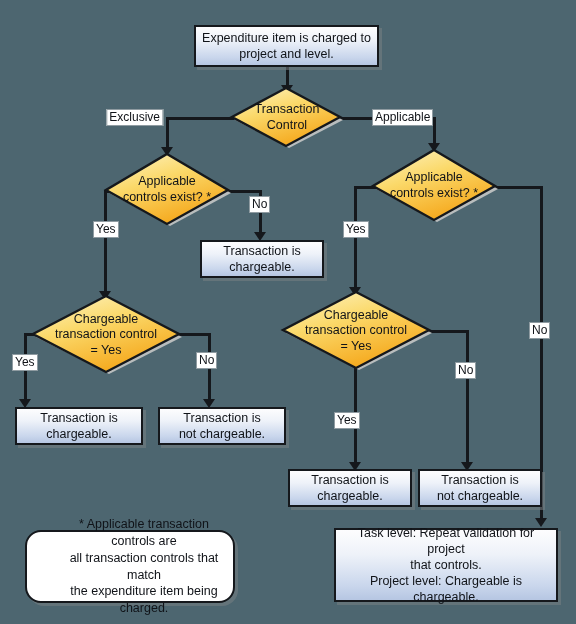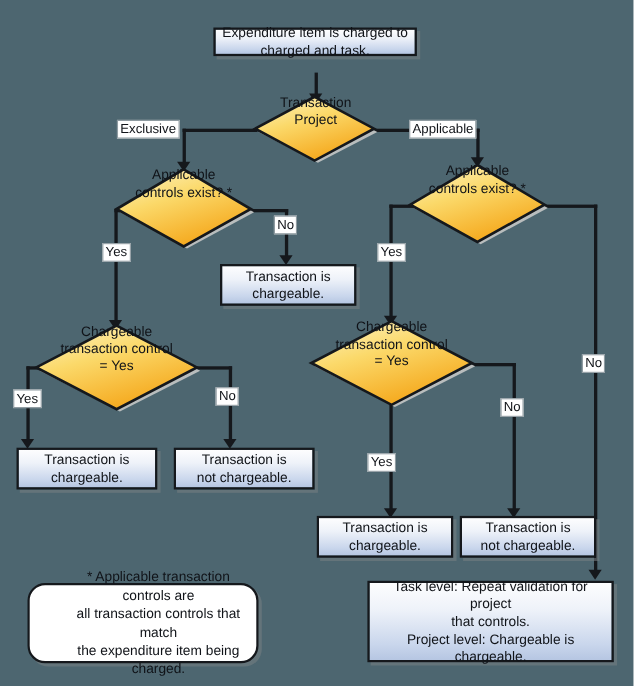--- a/index.html
+++ b/index.html
@@ -31,20 +31,21 @@
     line-height: 1.28;
     box-shadow: 3px 3px 0 rgba(120,128,132,0.55);
     padding: 2px 4px;
   }
   .box .txt { display: block; width: 100%; }
 
   
   .diamond {
     position: absolute;
     display: flex;
+    align-items: center;
     justify-content: center;
   }
   .diamond svg {
     position: absolute;
     left: 0; top: 0;
     width: 100%; height: 100%;
     display: block;
   }
   .diamond .dtxt {
     position: relative;
@@ -143,42 +144,42 @@
   <div class="ln v" style="left:540px; top:186px; height:336px;"></div>
   <div class="arrow" style="left:535px; top:518px;"></div>
 
   <div class="ln v" style="left:354px; top:368px; height:98px;"></div>
   <div class="arrow" style="left:349px; top:462px;"></div>
 
   <div class="ln h" style="left:406px; top:330px; width:63px;"></div>
   <div class="ln v" style="left:466px; top:330px; height:136px;"></div>
   <div class="arrow" style="left:461px; top:462px;"></div>
 
-  <div class="box" style="left:194px; top:25px; width:185px; height:26px;">
+  <div class="box" style="left:194px; top:25px; width:185px; height:42px;">
     <span class="txt">
       <span>Expenditure item is charged to</span><br>
-      <span>charged and task.</span>
+      <span>project and level.</span>
     </span>
   </div>
 
   <div class="diamond" style="left:229px; top:86px; width:116px; height:64px;">
     <svg viewBox="0 0 116 64" preserveAspectRatio="none">
       <defs>
         <linearGradient id="gdia1" x1="0" y1="0" x2="0.55" y2="1">
           <stop offset="0%" stop-color="#fdf4c9"></stop>
           <stop offset="45%" stop-color="#fbd96a"></stop>
           <stop offset="100%" stop-color="#f5a81c"></stop>
         </linearGradient>
       </defs>
       <polygon points="60,6 114,34 60,62 6,34" fill="#b9bdbd"></polygon>
       <polygon points="57,2 111,31 57,60 3,31" fill="url(#gdia1)" stroke="#15181c" stroke-width="2.4"></polygon>
     </svg>
     <span class="dtxt">
       <span>Transaction</span><br>
-      <span>Project</span>
+      <span>Control</span>
     </span>
   </div>
 
   <div class="diamond" style="left:101px; top:152px; width:132px; height:76px;">
     <svg viewBox="0 0 132 76" preserveAspectRatio="none">
       <defs>
         <linearGradient id="gdia2" x1="0" y1="0" x2="0.55" y2="1">
           <stop offset="0%" stop-color="#fdf4c9"></stop>
           <stop offset="45%" stop-color="#fbd96a"></stop>
           <stop offset="100%" stop-color="#f5a81c"></stop>

